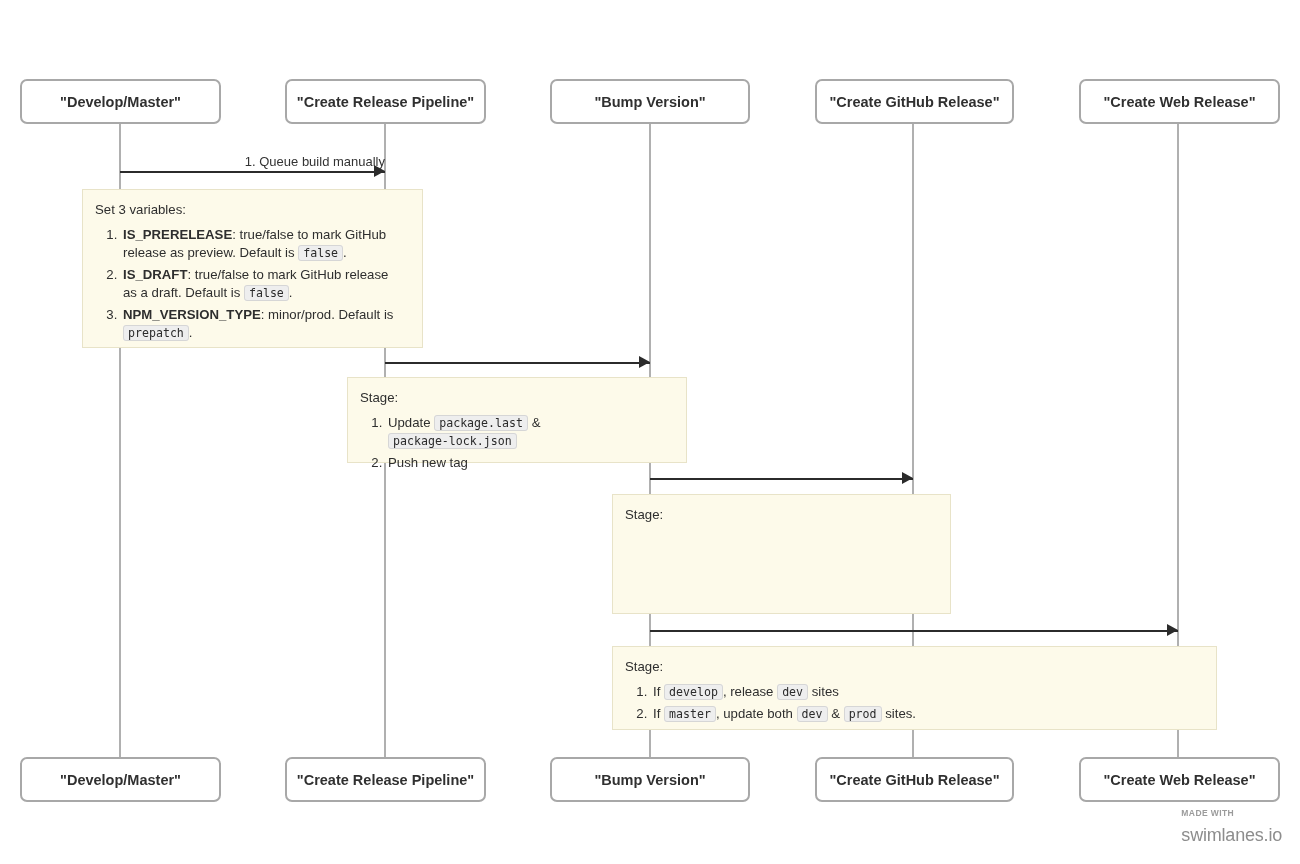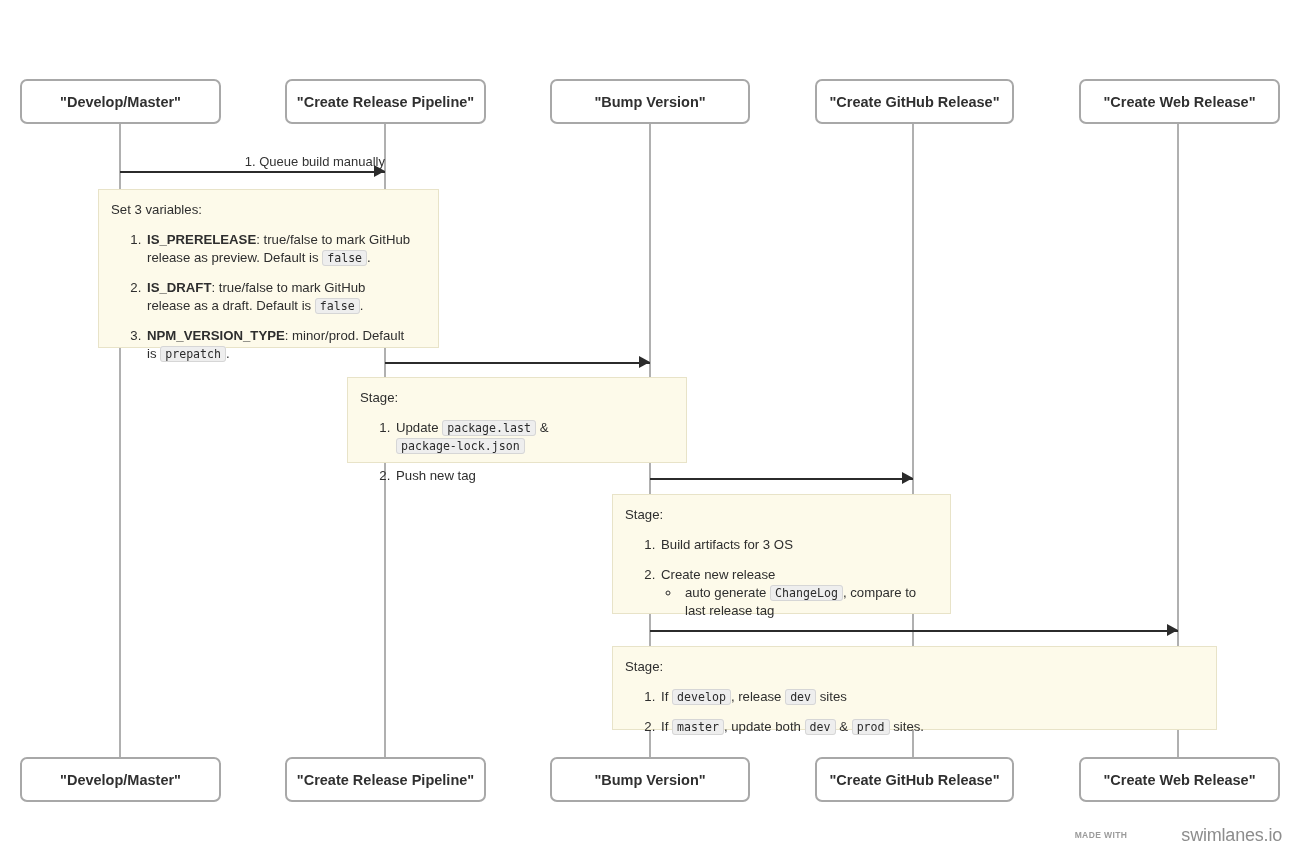--- a/index.html
+++ b/index.html
@@ -99,21 +99,21 @@
     color: #2e2e2e;
   }
   .note .note-head {
     margin: 0 0 7px 0;
   }
   .note ol {
     margin: 0;
     padding-left: 22px;
   }
   .note ol > li {
-    margin: 12px;
+    margin: 4px;
     padding-left: 2px;
   }
   .note ul {
     margin: 0;
     padding-left: 20px;
     list-style-type: circle;
   }
   .note ul > li {
     padding-left: 4px;
   }
@@ -127,36 +127,36 @@
     color: #2b2b2b;
     white-space: nowrap;
   }
 
   
   .brand {
     position: absolute;
     right: 18px;
     bottom: 18px;
     display: flex;
-    align-items: center;
-    gap: 18px;
+    align-items: flex-start;
+    gap: 5px;
+    flex-direction: column;
   }
   .brand .made-with {
     font-size: 8.5px;
     font-weight: bold;
     letter-spacing: 0.4px;
     color: #9b9b9b;
     text-transform: uppercase;
     padding-bottom: 2px;
   }
   .brand .brand-name {
     font-size: 18px;
     color: #8d8d8d;
     letter-spacing: -0.2px;
-    margin-left: 36px;
   }
 </style>
 </head>
 <body>
 
 <div id="canvas">
 
 
   <div id="lifelines-layer">
       <div class="lifeline" style="left: 119px; top: 124px; height: 634px;"></div>
@@ -195,43 +195,37 @@
       <div class="message" style="left: 650px; top: 469px; width: 263px;">
         <div class="line" style="width: 263px;"></div>
         <div class="head" style="left: 252px;"></div>
       </div>
       <div class="message" style="left: 650px; top: 621px; width: 528px;">
         <div class="line" style="width: 528px;"></div>
         <div class="head" style="left: 517px;"></div>
       </div>
     </div>
   <div id="notes-layer">
-      <div class="note" style="left: 98px; top: 189px; width: 341px; height: 159px;">
+      <div class="note" style="left: 82px; top: 189px; width: 341px; height: 159px;">
         <div class="note-head">Set 3 variables:</div>
         <ol>
           <li><strong>IS_PRERELEASE</strong><span>: true/false to mark GitHub release as preview. Default is </span><code>false</code><span>.</span></li>
           <li><strong>IS_DRAFT</strong><span>: true/false to mark GitHub release as a draft. Default is </span><code>false</code><span>.</span></li>
           <li><strong>NPM_VERSION_TYPE</strong><span>: minor/prod. Default is </span><code>prepatch</code><span>.</span></li>
         </ol>
       </div>
       <div class="note" style="left: 347px; top: 377px; width: 340px; height: 86px;">
         <div class="note-head">Stage:</div>
         <ol>
           <li><span>Update </span><code>package.last</code><span> &amp; </span><code>package-lock.json</code></li>
           <li><span>Push new tag</span></li>
         </ol>
       </div>
       <div class="note" style="left: 612px; top: 494px; width: 339px; height: 120px;">
         <div class="note-head">Stage:</div>
-        <ol>
-          <li><span>Build artifacts for 3 OS</span></li>
-          <li><span>Create new release</span><ul>
-              <li><span>auto generate </span><code>ChangeLog</code><span>, compare to last release tag</span></li>
-            </ul></li>
-        </ol>
       </div>
       <div class="note" style="left: 612px; top: 646px; width: 605px; height: 84px;">
         <div class="note-head">Stage:</div>
         <ol>
           <li><span>If </span><code>develop</code><span>, release </span><code>dev</code><span> sites</span></li>
           <li><span>If </span><code>master</code><span>, update both </span><code>dev</code><span> &amp; </span><code>prod</code><span> sites.</span></li>
         </ol>
       </div>
     </div>
   <div id="participants-bottom">

